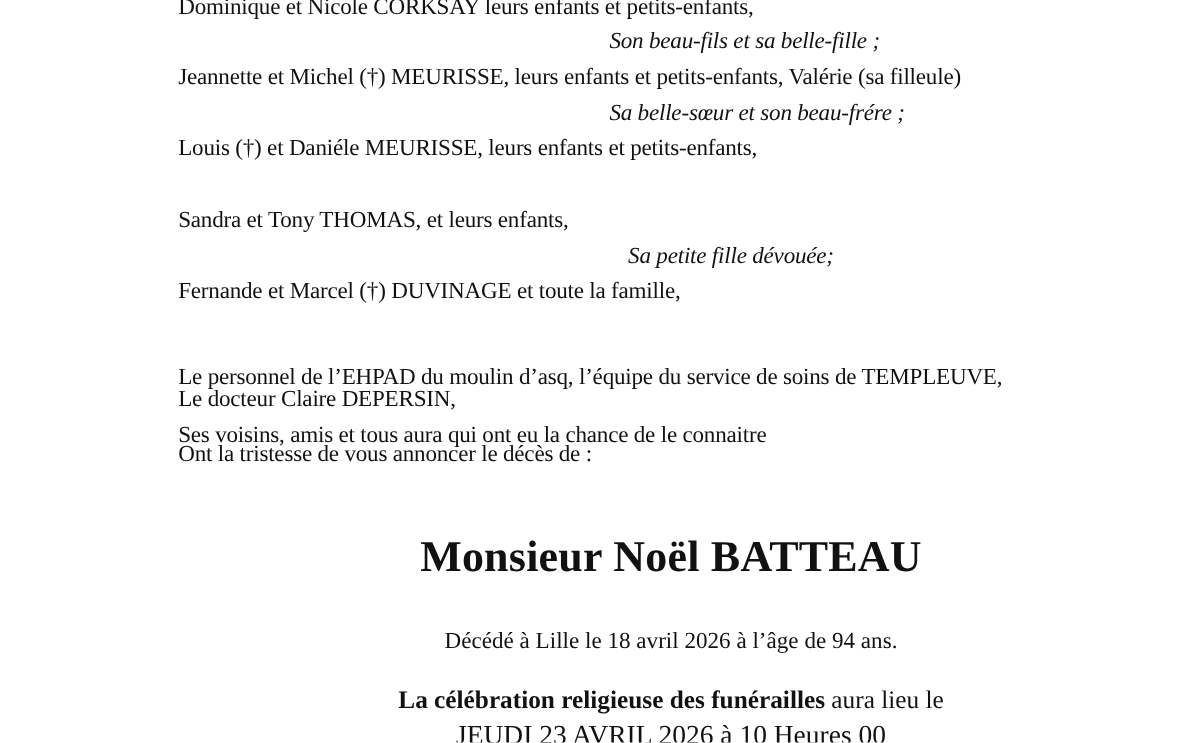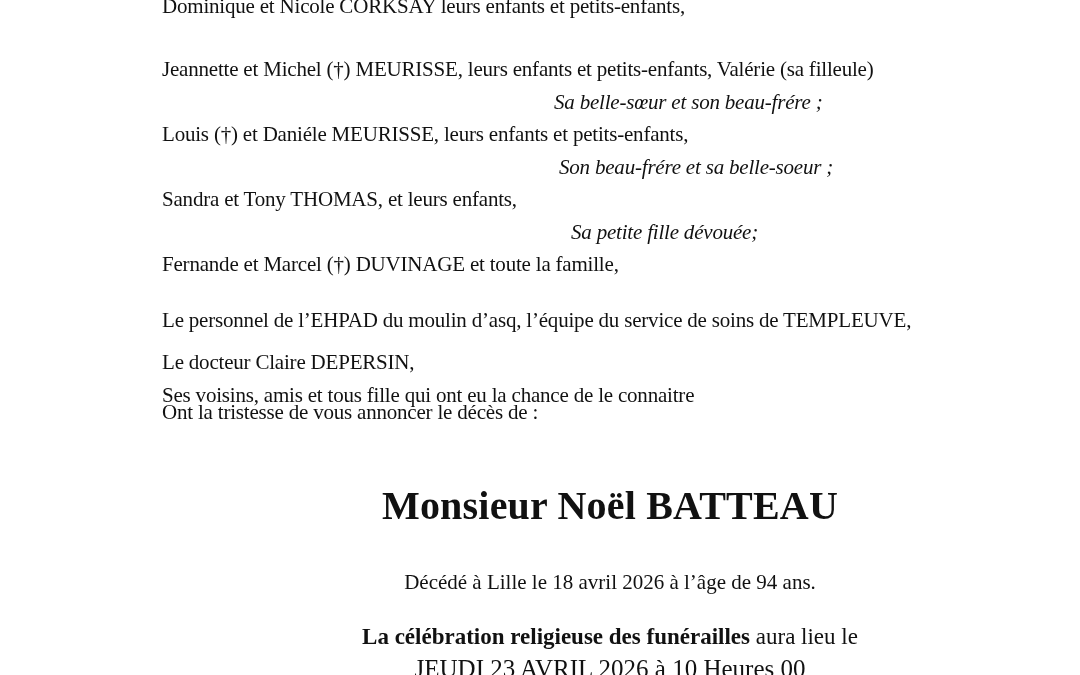--- a/index.html
+++ b/index.html
@@ -66,35 +66,35 @@
       font-size: 25px;
       line-height: 30px;
     }
   </style>
 </head>
 <body>
 
 <div class="page">
 
   <div class="line left" style="top:-6px;">Dominique et Nicole CORKSAY leurs enfants et petits-enfants,</div>
+  <div class="line italic" style="top:25px; left:554px;">Son beau-fils et sa belle-fille ;</div>
 
   <div class="line left" style="top:57px;">Jeannette et Michel (†) MEURISSE, leurs enfants et petits-enfants, Valérie (sa filleule)</div>
   <div class="line italic" style="top:90px; left:554px;">Sa belle-sœur et son beau-frére ;</div>
 
   <div class="line left" style="top:122px;">Louis (†) et Daniéle MEURISSE, leurs enfants et petits-enfants,</div>
-  <div class="line italic" style="top:155px; left:559px;">Son beau-frére et sa belle-soeur ;</div>
 
   <div class="line left" style="top:187px;">Sandra et Tony THOMAS, et leurs enfants,</div>
   <div class="line italic" style="top:220px; left:554px;margin-left:17px;">Sa petite fille dévouée;</div>
 
   <div class="line left" style="top:252px;">Fernande et Marcel (†) DUVINAGE et toute la famille,</div>
 
-  <div class="line left" style="top:308px;text-align:right;">Le personnel de l’EHPAD du moulin d’asq, l’équipe du service de soins de TEMPLEUVE,</div>
+  <div class="line left" style="top:330px;text-align:right;">Le personnel de l’EHPAD du moulin d’asq, l’équipe du service de soins de TEMPLEUVE,</div>
   <div class="line left" style="top:350px;">Le docteur Claire DEPERSIN,</div>
-  <div class="line left" style="top:383px;">Ses voisins, amis et tous fille qui ont eu la chance de le connaitre</div>
+  <div class="line left" style="top:383px;">Ses voisins, amis et tous aura qui ont eu la chance de le connaitre</div>
   <div class="line left" style="top:400px;">Ont la tristesse de vous annoncer le décès de :</div>
 
   <div class="title" style="left:70px;">Monsieur Noël BATTEAU</div>
 
   <div class="center deceased-info">Décédé à Lille le 18 avril 2026 à l’âge de 94 ans.</div>
 
   <div class="center ceremony">
     <b>La célébration religieuse des funérailles</b><span> aura lieu le</span>
   </div>
 

